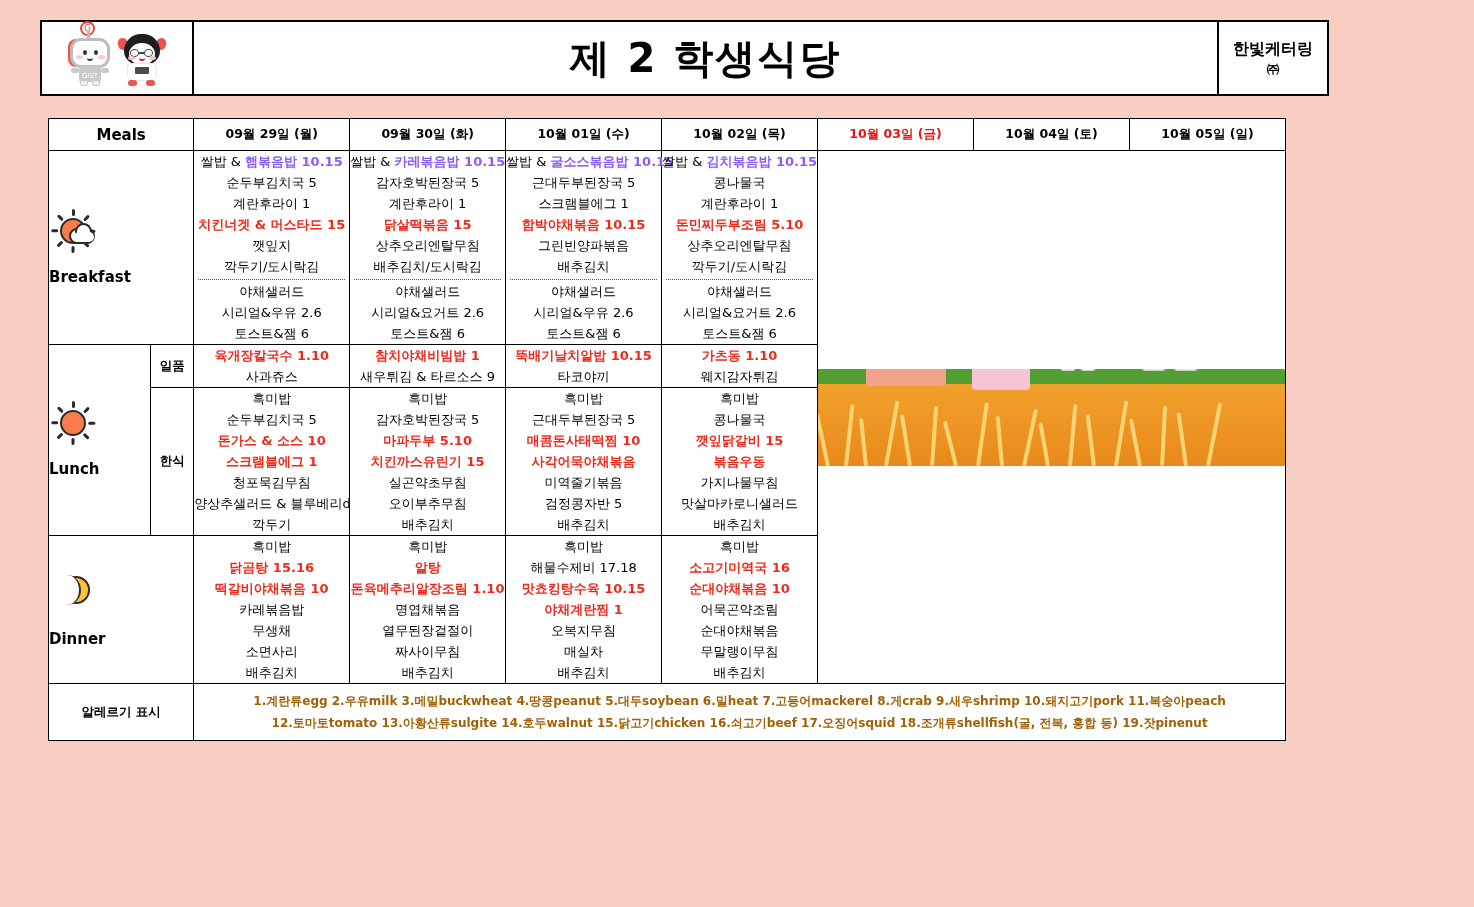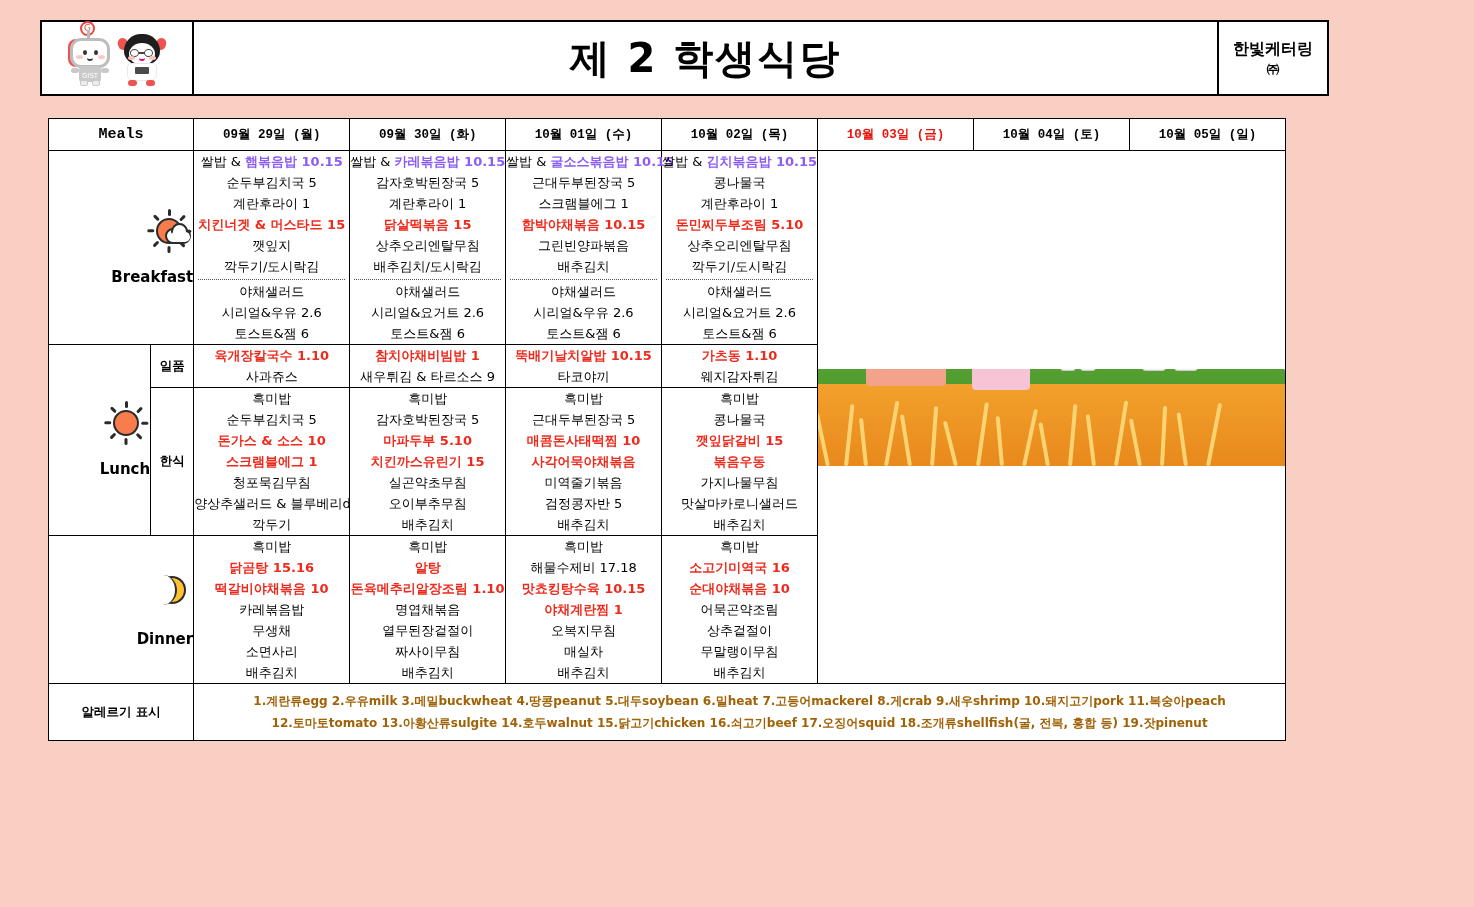--- a/index.html
+++ b/index.html
@@ -75,31 +75,31 @@
   
   .menu-wrap{ position:absolute; left:48px; top:118px; width:1238px; }
   table.menu{ border-collapse:collapse; width:1238px; background:#fff;
      table-layout:fixed; }
   table.menu td, table.menu th{ border:1px solid #000; text-align:center; vertical-align:middle;
      font-size:12.5px; color:#000; padding:0; }
   .c-meal{ width:95px; }
   .c-sub{ width:40px; }
   .c-day{ width:145px; }
 
-  thead th{ height:32px; font-size:15px; font-weight:bold;font-family:Liberation Mono, monospace; }
+  thead th{ height:32px; font-size:15px; font-weight:bold; }
   thead th.holiday{ color:#e8150e; }
   thead th.meals{ font-size:15px; }
 
   .cellpad{ padding:6px 2px; }
   .dish{ line-height:21px; font-size:13px; white-space:nowrap; }
   .dish.red{ color:#ee2a1c; font-weight:bold; }
   .dish.mix b{ color:#8b5cf6; }
   .sep{ border-top:1.5px dotted #555; margin:2px 4px 1px; }
 
-  .meal-label{ display:flex; flex-direction:column; align-items:flex-end; justify-content:center; gap:16px; }
+  .meal-label{ display:flex; flex-direction:column; align-items:flex-start; justify-content:center; gap:16px; }
   .meal-label .nm{ font-size:15px; font-weight:bold; }
   .subhead{ font-size:14px; font-weight:bold; }
 
   
   .ico{ position:relative; width:48px; height:42px; }
   .sun-core{ position:absolute; left:11px; top:8px; width:26px; height:26px; border-radius:50%;
      background:#f97c4d; border:2px solid #2b2b2b; }
   .ray{ position:absolute; left:23px; top:-1px; width:2.5px; height:7px; background:#2b2b2b; border-radius:2px;
      transform-origin:1.25px 22px; }
   .cloud{ position:absolute; left:20px; top:18px; width:26px; height:16px; background:#fff;
@@ -495,21 +495,21 @@
             <div class="dish red">야채계란찜 1</div>
             <div class="dish">오복지무침</div>
             <div class="dish">매실차</div>
             <div class="dish">배추김치</div>
           </td>
           <td class="cellpad">
             <div class="dish">흑미밥</div>
             <div class="dish red">소고기미역국 16</div>
             <div class="dish red">순대야채볶음 10</div>
             <div class="dish">어묵곤약조림</div>
-            <div class="dish">상추겉절이</div>
+            <div class="dish">순대야채볶음</div>
             <div class="dish">무말랭이무침</div>
             <div class="dish">배추김치</div>
           </td>
         </tr>
 
         <tr>
           <td colspan="2" class="allergy-label">알레르기 표시</td>
           <td colspan="7">
             <div class="allergy-text">
               <div>1.계란류egg 2.우유milk 3.메밀buckwheat 4.땅콩peanut 5.대두soybean 6.밀heat 7.고등어mackerel 8.게crab 9.새우shrimp 10.돼지고기pork 11.복숭아peach</div>

